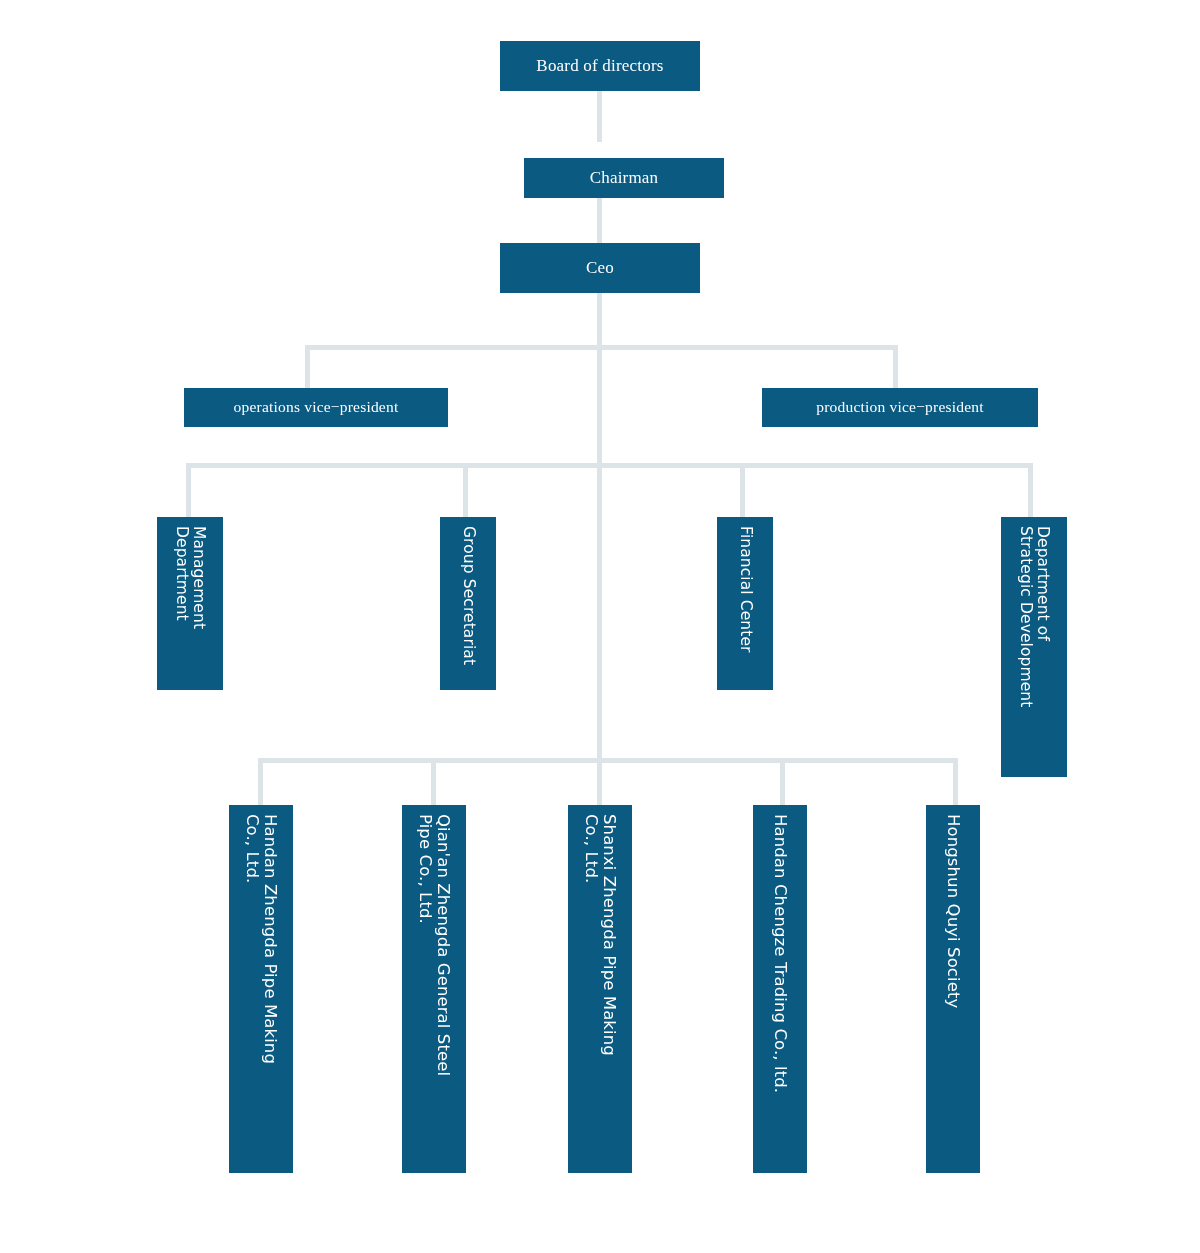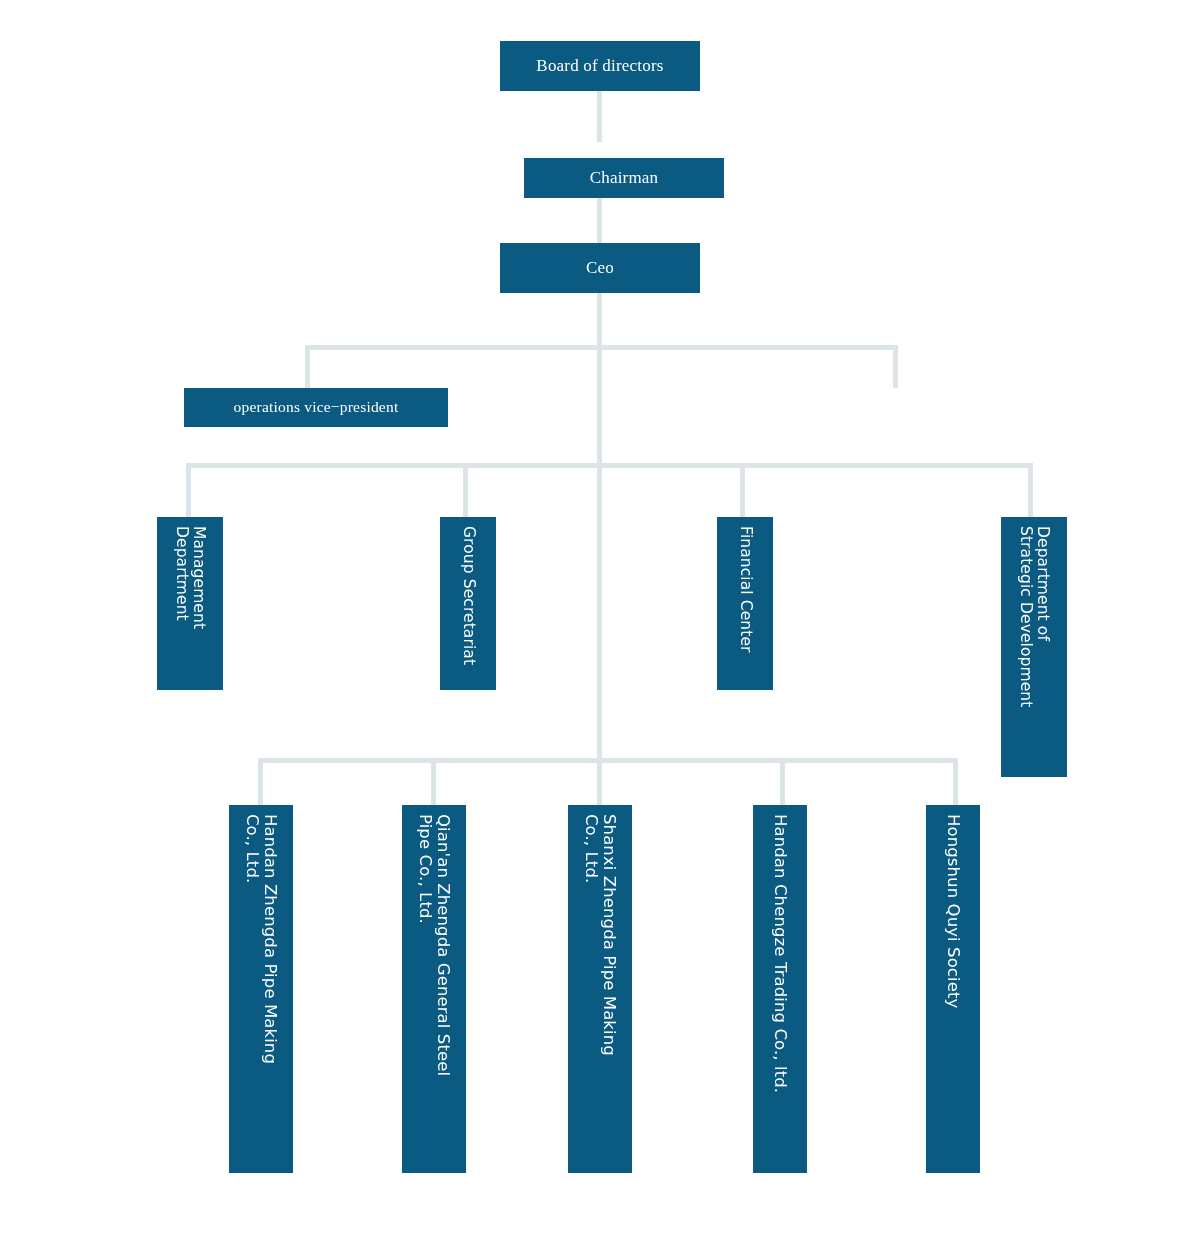--- a/index.html
+++ b/index.html
@@ -107,20 +107,23 @@
   </div>
 
   <div class="node node-h small" style="left:184px; top:388px; width:264px; height:39px;">
     <span>operations vice−president</span>
   </div>
 
   <div class="node node-h" style="left:500px; top:243px; width:200px; height:50px;">
     <span>Ceo</span>
   </div>
 
+  <div class="node node-h small" style="left:762px; top:388px; width:276px; height:39px;">
+    <span>production vice−president</span>
+  </div>
 
   <div class="node node-v dept" style="left:157px; top:517px; width:66px; height:173px;">
     <span class="vtext">Management
 Department</span>
   </div>
 
   <div class="node node-v dept" style="left:440px; top:517px; width:56px; height:173px;">
     <span class="vtext">Group Secretariat</span>
   </div>
 

